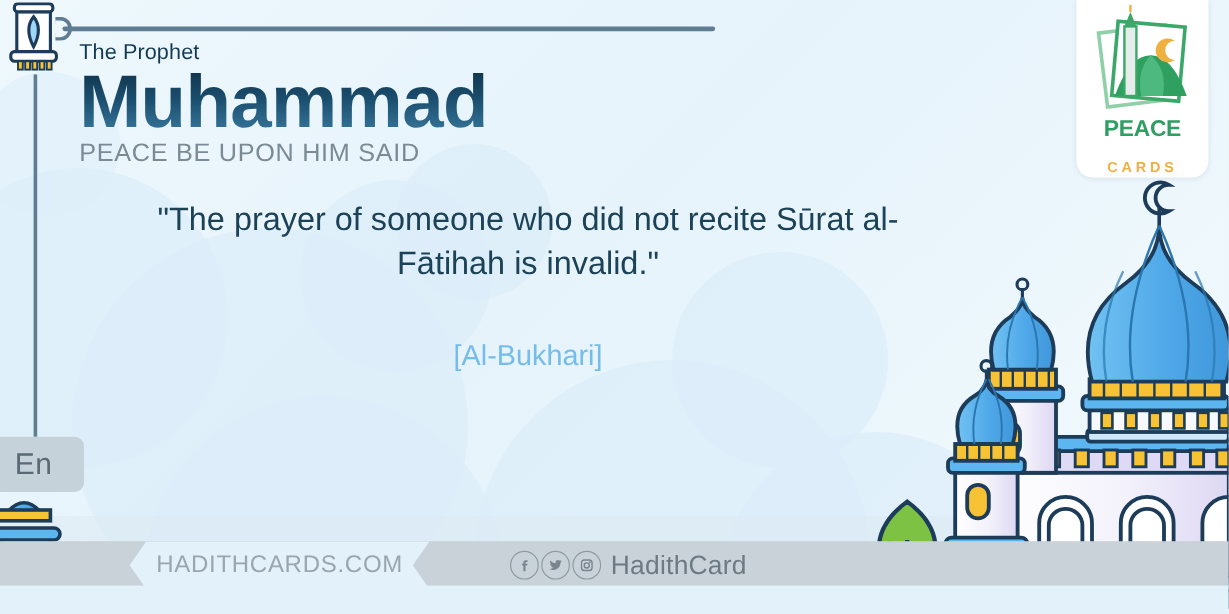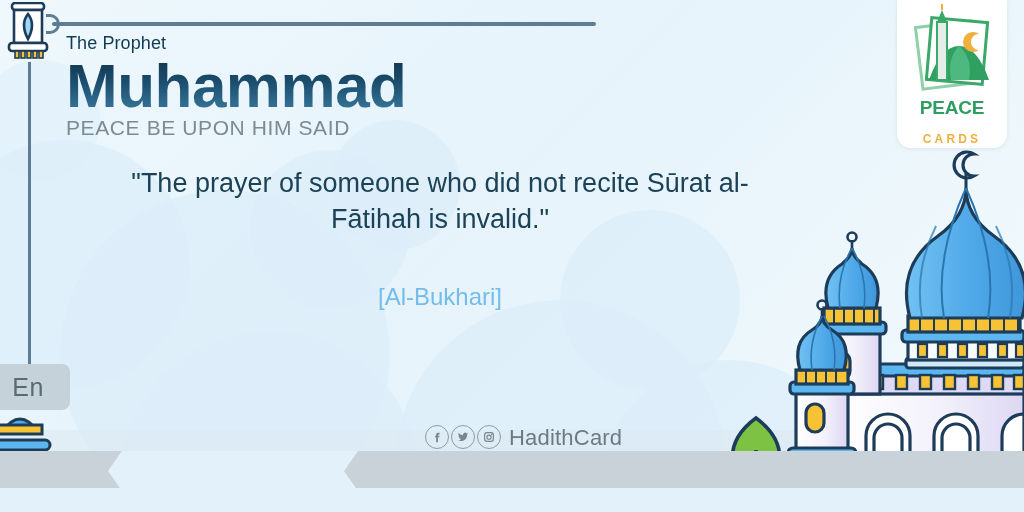--- a/index.html
+++ b/index.html
@@ -50,22 +50,22 @@
 
   
   #footer-band{position:absolute;left:0;top:451px;width:1024px;height:40px;
       background:#c9d2d8;}
   #footer-cut{position:absolute;left:108px;top:451px;width:250px;height:40px;
       background:#e3f1fb;
       clip-path:polygon(14px 0,250px 0,236px 20px,250px 40px,14px 40px,0 20px);}
   #footer-url{position:absolute;left:108px;top:451px;width:250px;height:40px;
       display:flex;align-items:center;justify-content:center;
       color:#9aa6ae;font-size:20px;letter-spacing:.6px;}
-  #footer-social{position:absolute;left:425px;top:425px;height:40px;
-      display:flex;gap:0px;}
+  #footer-social{position:absolute;left:425px;top:451px;height:40px;
+      display:flex;align-items:center;gap:0px;}
   .sicon{width:22px;height:22px;border:1.6px solid #8e9ba4;border-radius:50%;
       display:flex;align-items:center;justify-content:center;
       color:#79868f;margin-right:2px;}
   #social-handle{color:#6d7a83;font-size:22px;margin-left:6px;letter-spacing:.2px;}
 
   
   #logo{position:absolute;left:897px;top:0px;width:110px;height:148px;
       background:#ffffff;border-radius:0 0 14px 14px;
       box-shadow:0 1px 4px rgba(60,90,110,.10);}
   #logo-text-h{position:absolute;left:0;right:0;top:97px;text-align:center;
@@ -276,20 +276,21 @@
         <line x1="45" y1="6" x2="45" y2="0" stroke="#f0b040" stroke-width="2"></line>
         <path d="M82 30 a10 10 0 1 0 0 16 a8 8 0 1 1 0 -16 z" fill="#f0b040"></path>
       </g>
     </svg>
     <div id="logo-text-h">PEACE</div>
     <div id="logo-text-c">CARDS</div>
   </div>
 
   <div id="footer-band"></div>
   <div id="footer-cut"></div>
+  <div id="footer-url">HADITHCARDS.COM</div>
 
   <div id="footer-social">
     <span class="sicon">
       <svg viewBox="0 0 24 24" width="14" height="14">
           <path fill="#79868f" d="M14.5 7.5h2V4.8h-2.6c-2.2 0-3.4 1.3-3.4 3.4v1.6H8.5v2.8h2v8.2h3.1v-8.2h2.3l.4-2.8h-2.7V8.6c0-.8.3-1.1 1-1.1z"></path>
         </svg>
     </span>
     <span class="sicon">
       <svg viewBox="0 0 24 24" width="14" height="14">
           <path fill="#79868f" d="M21 6.3c-.7.3-1.4.5-2.1.6.8-.5 1.3-1.2 1.6-2-.7.4-1.5.7-2.3.9a3.6 3.6 0 0 0-6.2 3.3A10.3 10.3 0 0 1 4.5 5.3a3.6 3.6 0 0 0 1.1 4.8c-.6 0-1.1-.2-1.6-.4a3.6 3.6 0 0 0 2.9 3.5c-.5.2-1 .2-1.6.1a3.6 3.6 0 0 0 3.4 2.5A7.3 7.3 0 0 1 3 17.3a10.2 10.2 0 0 0 5.6 1.6c6.7 0 10.4-5.6 10.4-10.4v-.5c.7-.5 1.3-1.1 1.8-1.8z"></path>

